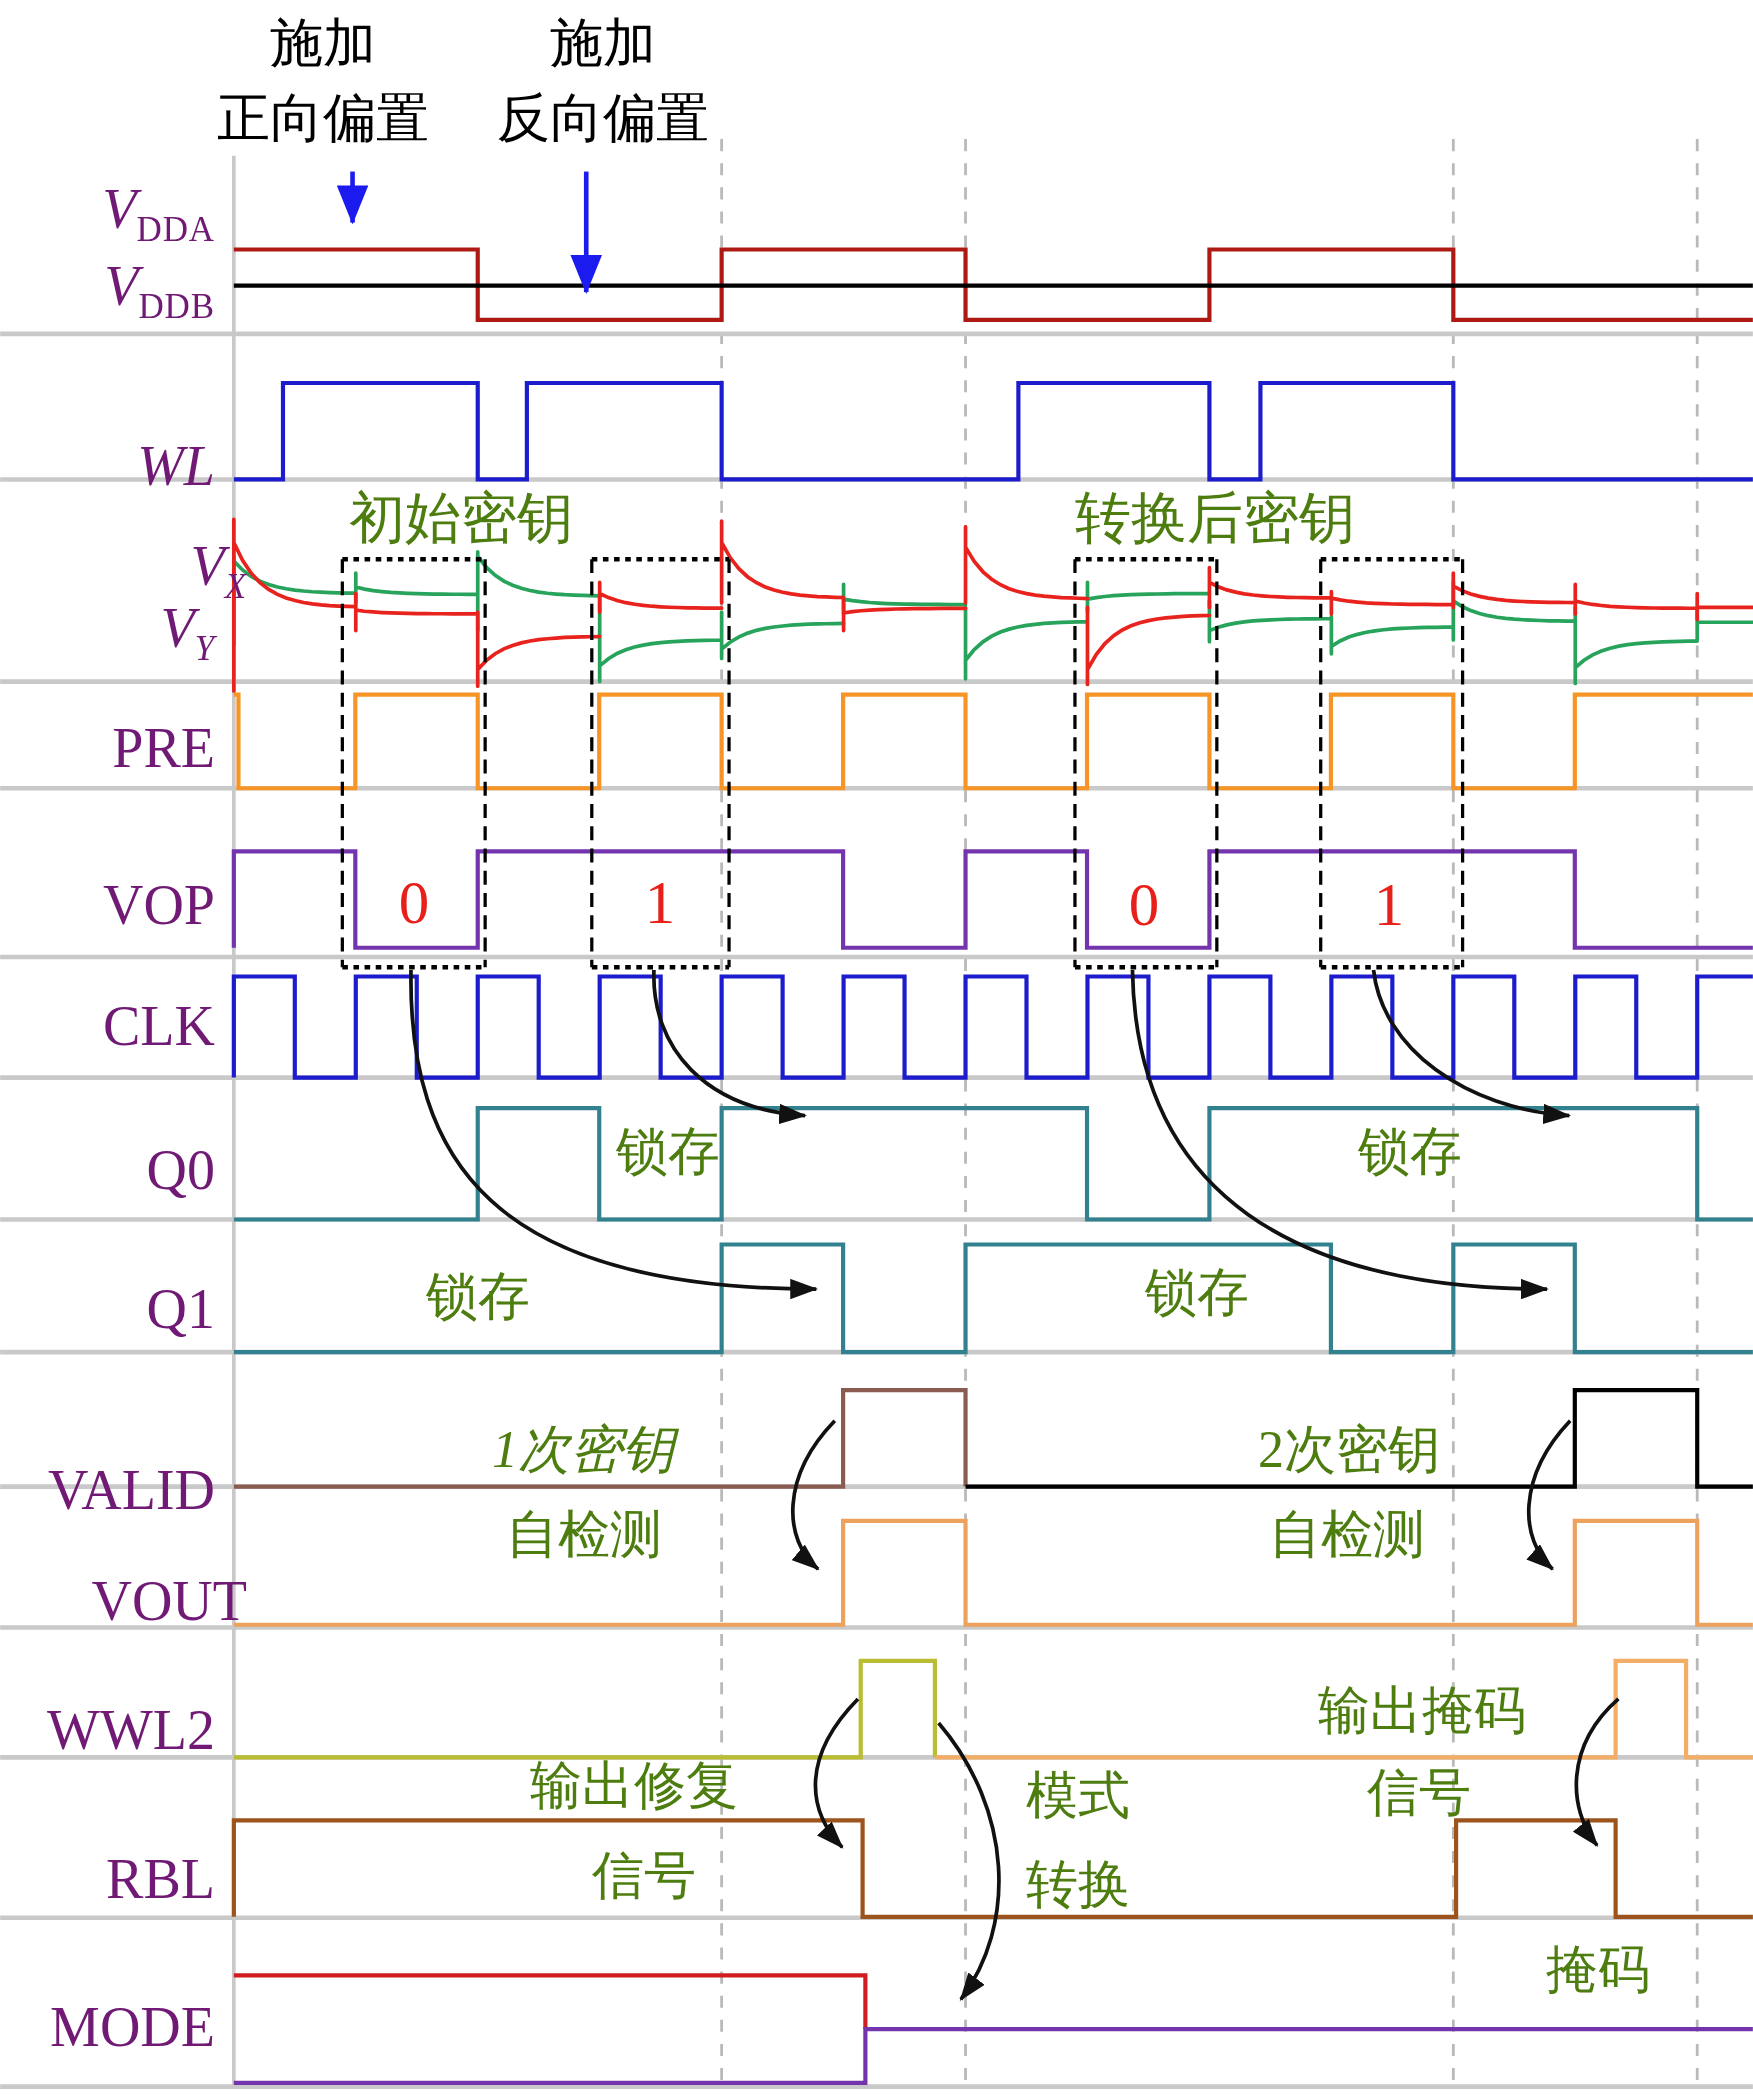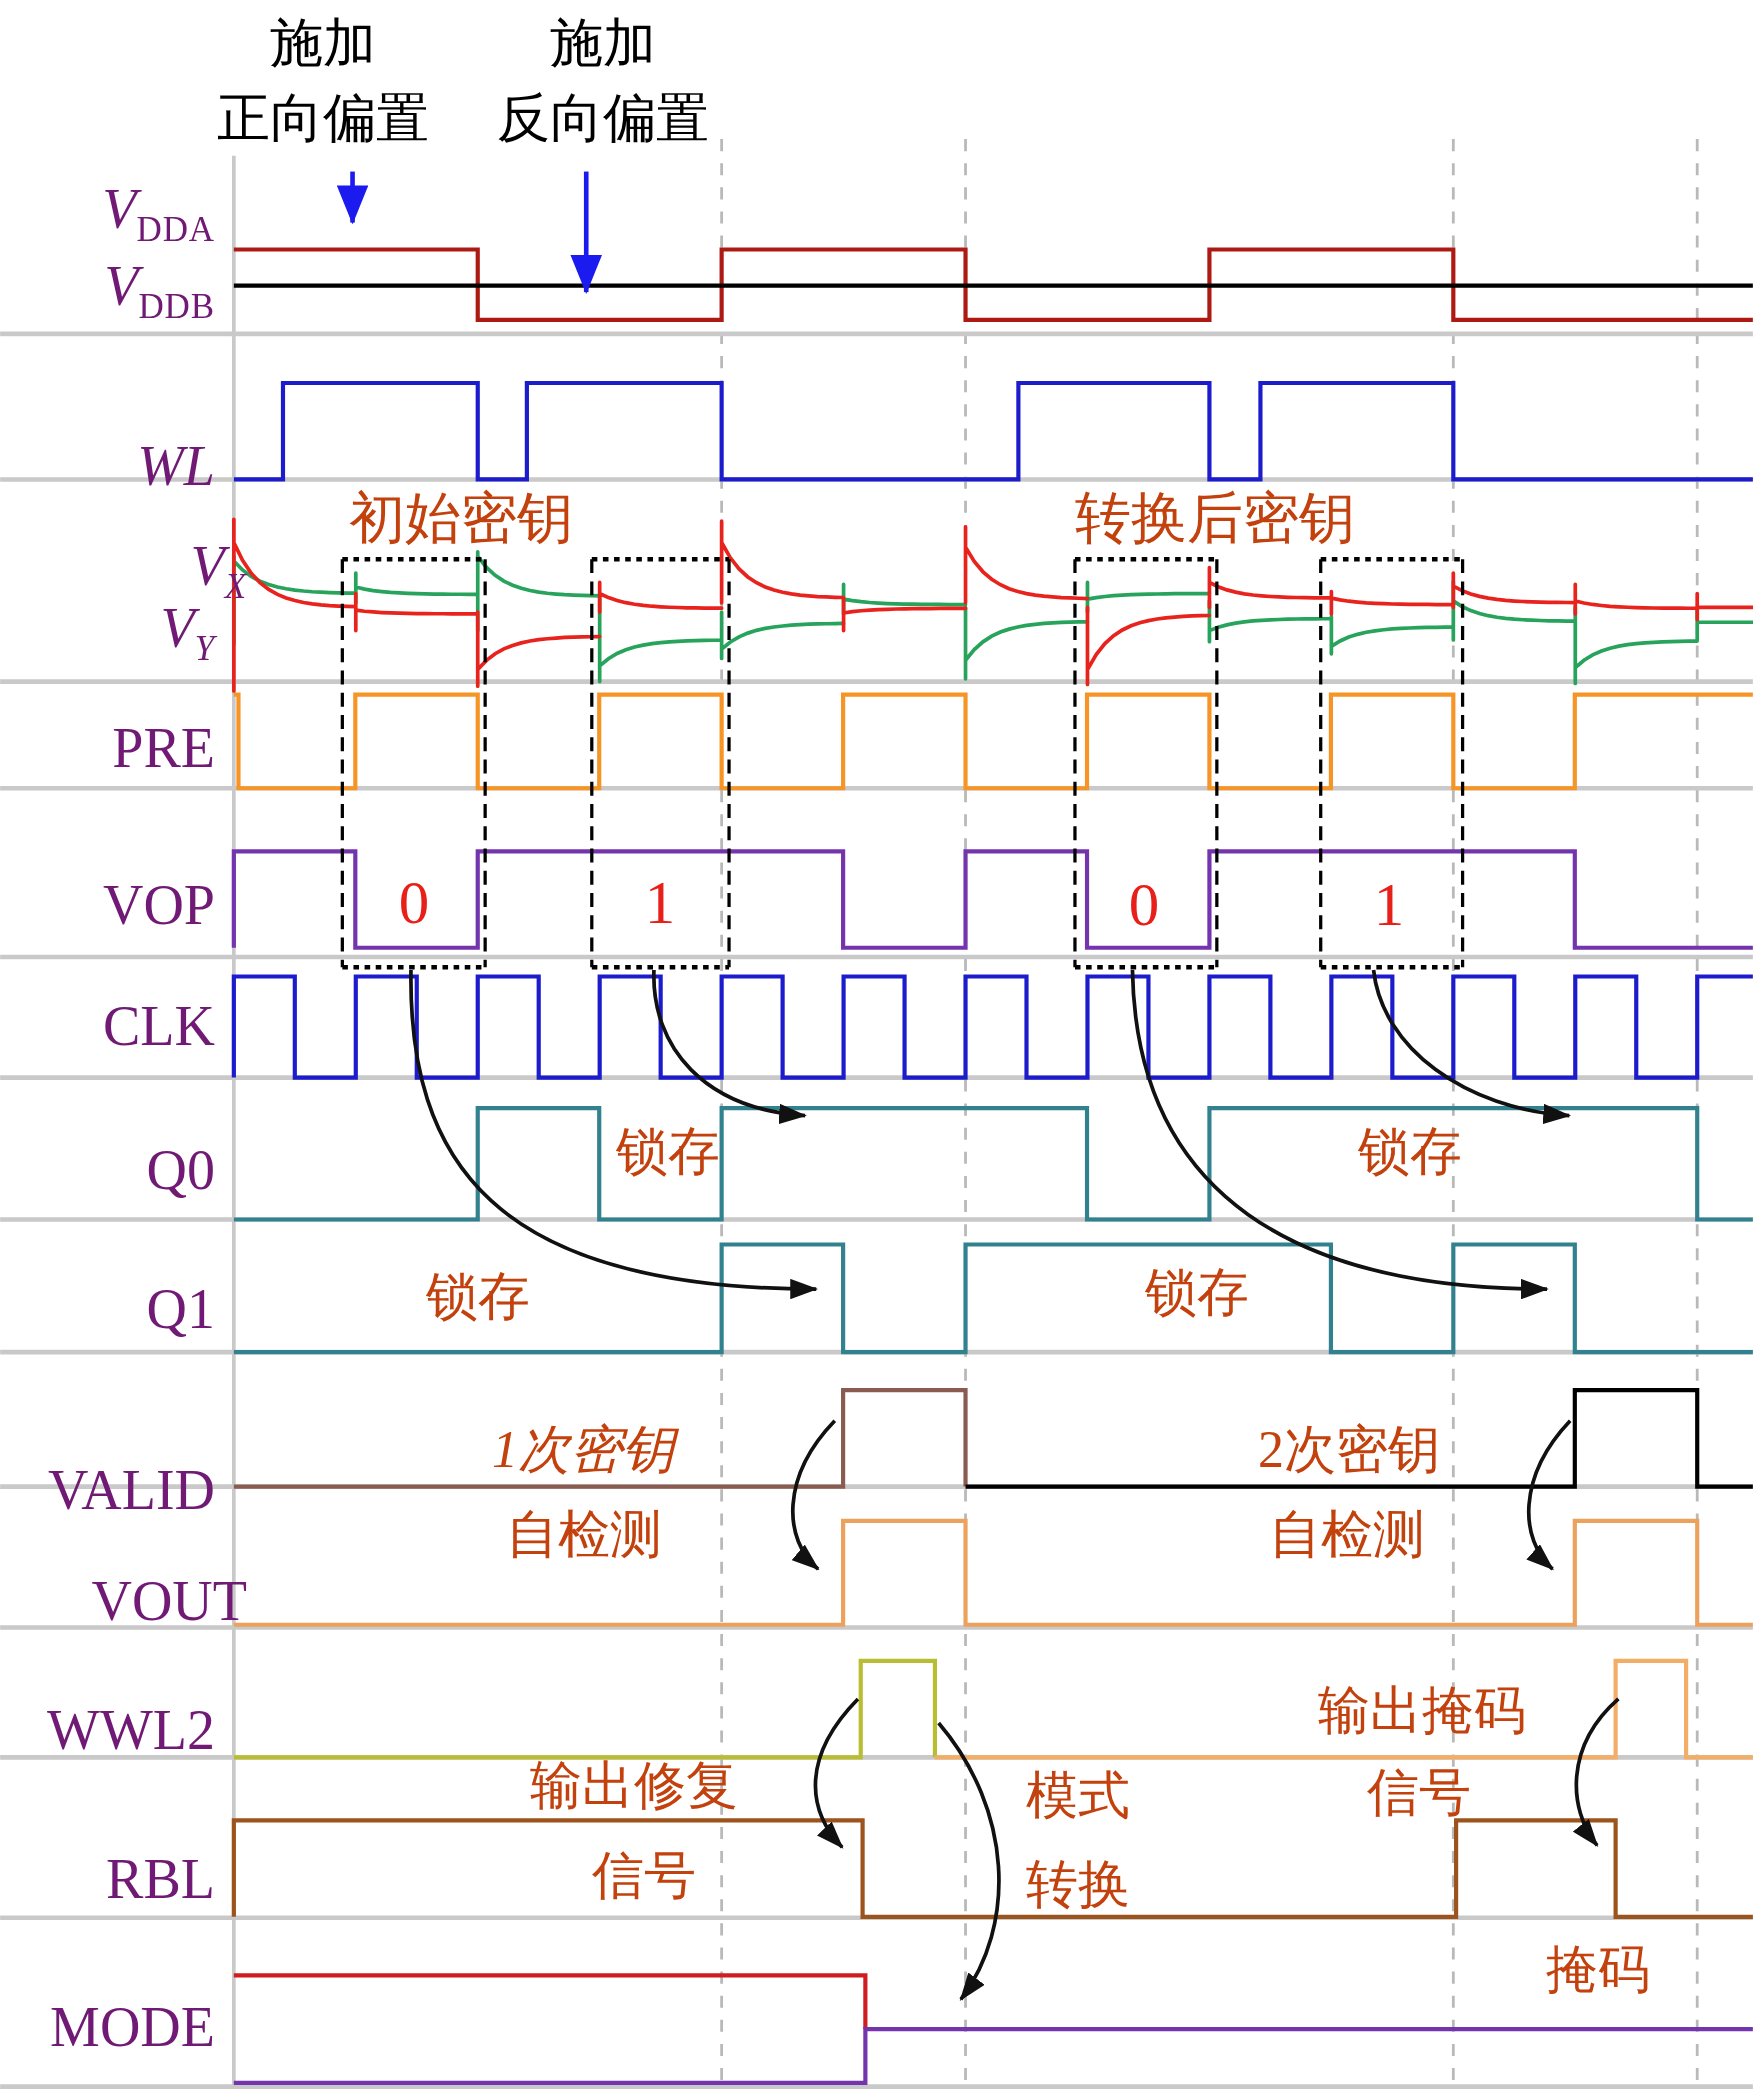--- a/index.html
+++ b/index.html
@@ -4,21 +4,21 @@
 <style>
   html,body{margin:0;padding:0;background:#fff;}
   #stage{position:relative;width:1753px;height:2094px;background:#fff;overflow:hidden;
          font-family:"Liberation Serif","DejaVu Serif",serif;}
   #wavesvg{position:absolute;left:0;top:0;}
   .siglabel{position:absolute;left:0;width:215px;text-align:right;font-size:56px;color:#701a75;
             line-height:1;white-space:nowrap;}
   .siglabel i{font-style:italic;}
   .siglabel sub{font-size:35px;vertical-align:-13px;letter-spacing:0.9px;}
   .topnote{position:absolute;width:306px;text-align:center;font-size:53px;color:#000;line-height:1.42;}
-  .cnote{position:absolute;transform:translate(-50%,-50%);font-size:52px;color:#c2410c;white-space:nowrap;}
+  .cnote{position:absolute;transform:translate(-50%,-50%);font-size:52px;color:#4d7c0f;white-space:nowrap;}
   .bignote{font-size:56px;}
   .bit{position:absolute;transform:translate(-50%,-50%);font-size:61px;color:#e8201a;font-style:normal;}
 </style>
 </head>
 <body>
 
 <div id="stage">
   <svg id="wavesvg" width="1753" height="2094" viewBox="0 0 1890 2258">
       <defs>
         <marker id="ahb" markerUnits="userSpaceOnUse" markerWidth="30" markerHeight="22" refX="28" refY="11" orient="auto">

